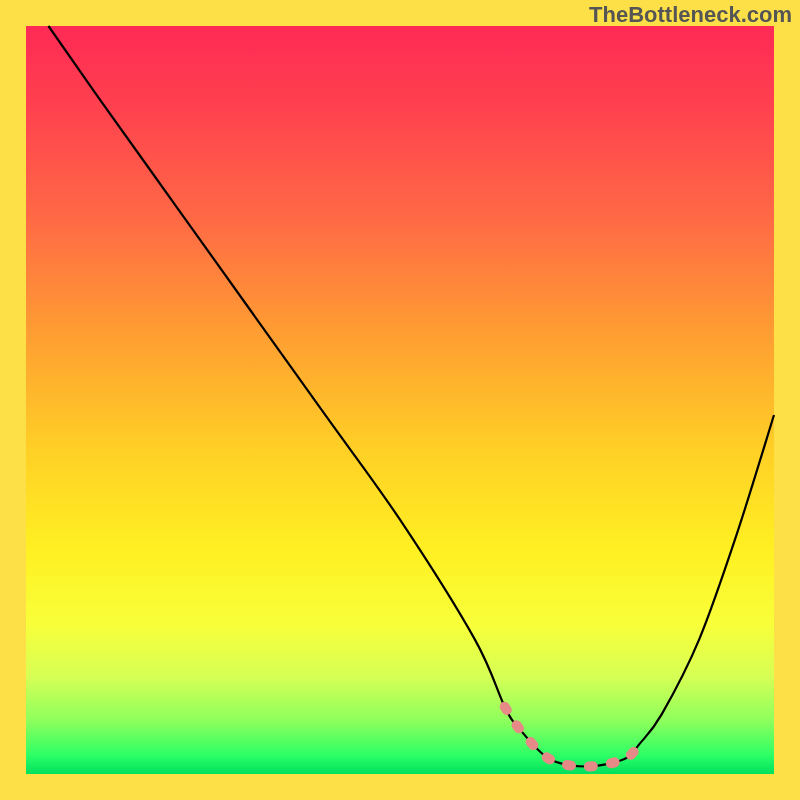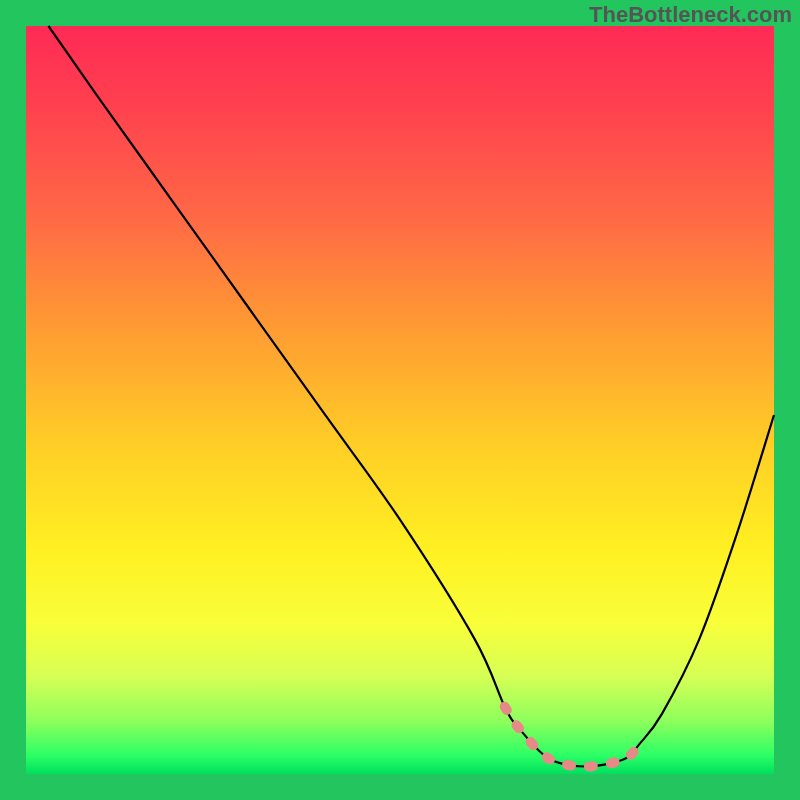--- a/index.html
+++ b/index.html
@@ -8,21 +8,21 @@
     background: #000;
     width: 800px;
     height: 800px;
     overflow: hidden;
     font-family: Arial, Helvetica, sans-serif;
   }
   .wrapper {
     position: relative;
     width: 800px;
     height: 800px;
-    background: #22c55e;
+    background: #fde047;
   }
   .watermark {
     position: absolute;
     top: 2px;
     right: 8px;
     color: #555;
     font-size: 22px;
     font-weight: 600;
     z-index: 5;
   }

